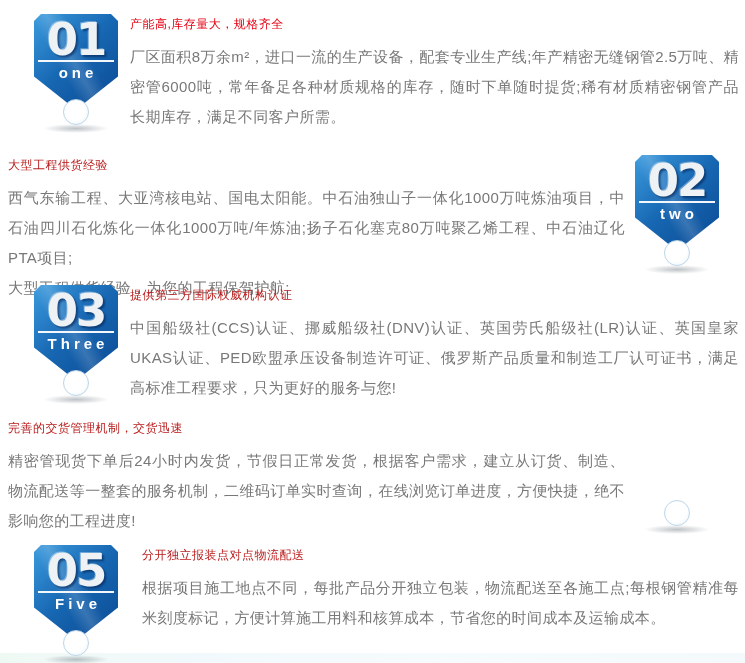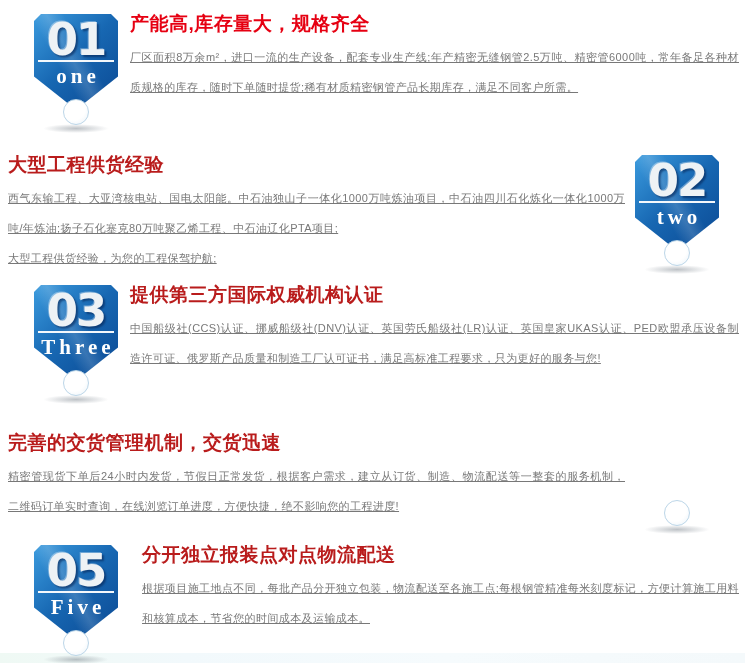--- a/index.html
+++ b/index.html
@@ -20,37 +20,36 @@
   .row-1 { height: 141px; }
   .row-2 { height: 130px; }
   .row-3 { height: 126px; }
   .row-4 { height: 134px; align-items: center; }
   .row-5 { height: 110px; gap: 12px; }
   .text { flex: 1; min-width: 0; }
   .row.left  .text { margin-left: 12px; }
   .row.right .text { margin-right: 10px; }
 
   .title {
-    font-size: 19px;
-    font-weight: bold;
+    font-size: 12px;
+    font-weight: normal;
     letter-spacing: 0.5px;
     line-height: 24px;
     margin-bottom: 6px;
   }
   .title.red  { color: #e60012; }
   .title.blue { color: #b91c1c; }
 
   .body {
-    font-size: 11px;
+    font-size: 15px;
     line-height: 30px;
     color: #787878;
     letter-spacing: 0.4px;
     text-align: justify;
     white-space: pre-line;
-    text-decoration: underline;
   }
 
   
   .badge { position: relative; width: 84px; height: 124px; flex: 0 0 84px; margin-top: 2px; }
   .badge-shape {
     position: absolute; top: 0; left: 0;
     width: 84px; height: 104px;
     clip-path: polygon(0 7px, 7px 0, calc(100% - 7px) 0, 100% 7px, 100% 60%, 50% 92%, 0 60%);
     background: linear-gradient(135deg, #3b9bde 0%, #1767b2 45%, #0a4690 100%);
   }
@@ -68,22 +67,22 @@
     color: #eef2f5;
     text-shadow: 2px 2px 2px rgba(7, 42, 92, 0.65), -1px -1px 0 rgba(255,255,255,0.35);
   }
   .badge-line {
     position: absolute; top: 46px; left: 4px; right: 4px;
     height: 2px; background: #ffffff; z-index: 1; opacity: 0.95;
   }
   .badge-word {
     position: absolute; top: 50px; left: 0; width: 100%; z-index: 2;
     text-align: center;
-    font-size: 21px; font-weight: bold; color: #ffffff;
-    letter-spacing: 4px; text-indent: 4px; font-family: Liberation Serif, serif;
+    font-size: 15px; font-weight: bold; color: #ffffff;
+    letter-spacing: 4px; text-indent: 4px;
   }
   .badge-circle {
     position: absolute; bottom: 13px; left: 50%; transform: translateX(-50%);
     width: 26px; height: 26px; border-radius: 50%;
     background: radial-gradient(circle at 40% 35%, #ffffff 55%, #e8f2f9);
     border: 1px solid #bcd6e8; z-index: 3;
   }
   .badge-shadow {
     position: absolute; bottom: 5px; left: 50%; transform: translateX(-50%);
     width: 66px; height: 9px; border-radius: 50%;

